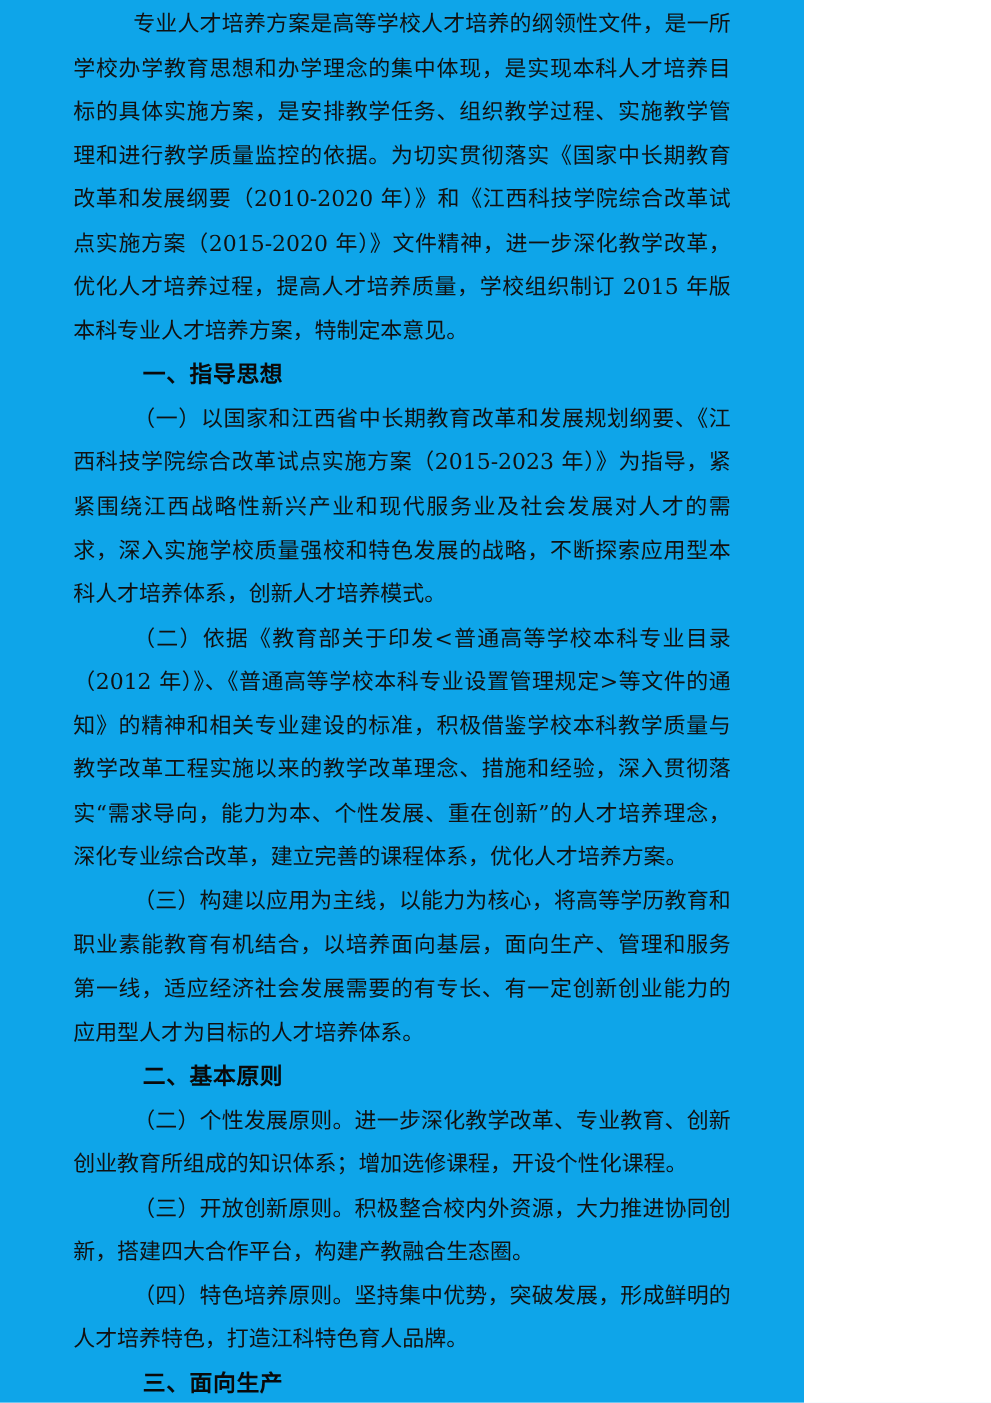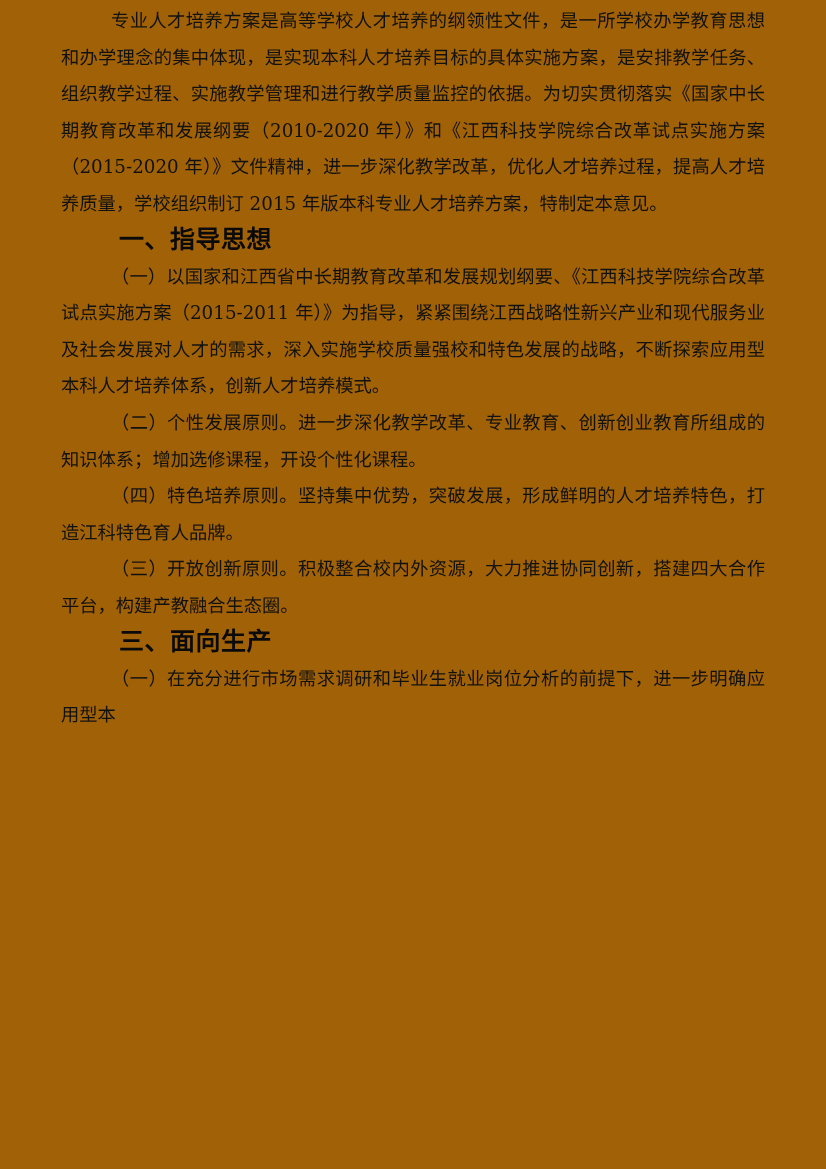--- a/index.html
+++ b/index.html
@@ -3,54 +3,57 @@
 <meta charset="utf-8">
 <style>
   html, body {
     margin: 0;
     padding: 0;
     background: #ffffff;
   }
   .page {
     position: relative;
     box-sizing: border-box;
-    width: 826px;
+    width: 670px;
     height: 1169px;
-    background: #a16207;
+    background: #0ea5e9;
     padding: 3px 61px 3px 61px;
     overflow: hidden;
     color: #111111;
   }
   .para {
     margin: 0;
     font-family: "DejaVu Serif", serif;
     font-size: 18.3px;
     line-height: 36.55px;
     text-align: justify;
     text-justify: inter-character;
     text-indent: 50px;
     color: #111111;
     word-break: break-all;
   }
   .heading {
     margin: 0;
-    font-family: Liberation Serif, serif;
+    font-family: Liberation Mono, monospace;
     font-weight: 700;
-    font-size: 25px;
+    font-size: 19px;
     line-height: 36.55px;
     text-indent: 58px;
     color: #0a0a0a;
     letter-spacing: 0.5px;
   }
 </style>
 </head>
 <body>
 
 <div class="page">
   <p class="para">专业人才培养方案是高等学校人才培养的纲领性文件，是一所学校办学教育思想和办学理念的集中体现，是实现本科人才培养目标的具体实施方案，是安排教学任务、组织教学过程、实施教学管理和进行教学质量监控的依据。为切实贯彻落实《国家中长期教育改革和发展纲要（2010-2020 年）》和《江西科技学院综合改革试点实施方案（2015-2020 年）》文件精神，进一步深化教学改革，优化人才培养过程，提高人才培养质量，学校组织制订 2015 年版本科专业人才培养方案，特制定本意见。</p>
   <h3 class="heading">一、指导思想</h3>
-  <p class="para">（一）以国家和江西省中长期教育改革和发展规划纲要、《江西科技学院综合改革试点实施方案（2015-2011 年）》为指导，紧紧围绕江西战略性新兴产业和现代服务业及社会发展对人才的需求，深入实施学校质量强校和特色发展的战略，不断探索应用型本科人才培养体系，创新人才培养模式。</p>
+  <p class="para">（一）以国家和江西省中长期教育改革和发展规划纲要、《江西科技学院综合改革试点实施方案（2015-2023 年）》为指导，紧紧围绕江西战略性新兴产业和现代服务业及社会发展对人才的需求，深入实施学校质量强校和特色发展的战略，不断探索应用型本科人才培养体系，创新人才培养模式。</p>
+  <p class="para">（二）依据《教育部关于印发&lt;普通高等学校本科专业目录（2012 年）》、《普通高等学校本科专业设置管理规定&gt;等文件的通知》的精神和相关专业建设的标准，积极借鉴学校本科教学质量与教学改革工程实施以来的教学改革理念、措施和经验，深入贯彻落实“需求导向，能力为本、个性发展、重在创新”的人才培养理念，深化专业综合改革，建立完善的课程体系，优化人才培养方案。</p>
+  <p class="para">（三）构建以应用为主线，以能力为核心，将高等学历教育和职业素能教育有机结合，以培养面向基层，面向生产、管理和服务第一线，适应经济社会发展需要的有专长、有一定创新创业能力的应用型人才为目标的人才培养体系。</p>
+  <h3 class="heading">二、基本原则</h3>
   <p class="para">（二）个性发展原则。进一步深化教学改革、专业教育、创新创业教育所组成的知识体系；增加选修课程，开设个性化课程。</p>
+  <p class="para">（三）开放创新原则。积极整合校内外资源，大力推进协同创新，搭建四大合作平台，构建产教融合生态圈。</p>
   <p class="para">（四）特色培养原则。坚持集中优势，突破发展，形成鲜明的人才培养特色，打造江科特色育人品牌。</p>
-  <p class="para">（三）开放创新原则。积极整合校内外资源，大力推进协同创新，搭建四大合作平台，构建产教融合生态圈。</p>
   <h3 class="heading">三、面向生产</h3>
   <p class="para">（一）在充分进行市场需求调研和毕业生就业岗位分析的前提下，进一步明确应用型本</p>
 </div>
 
 </body></html>

